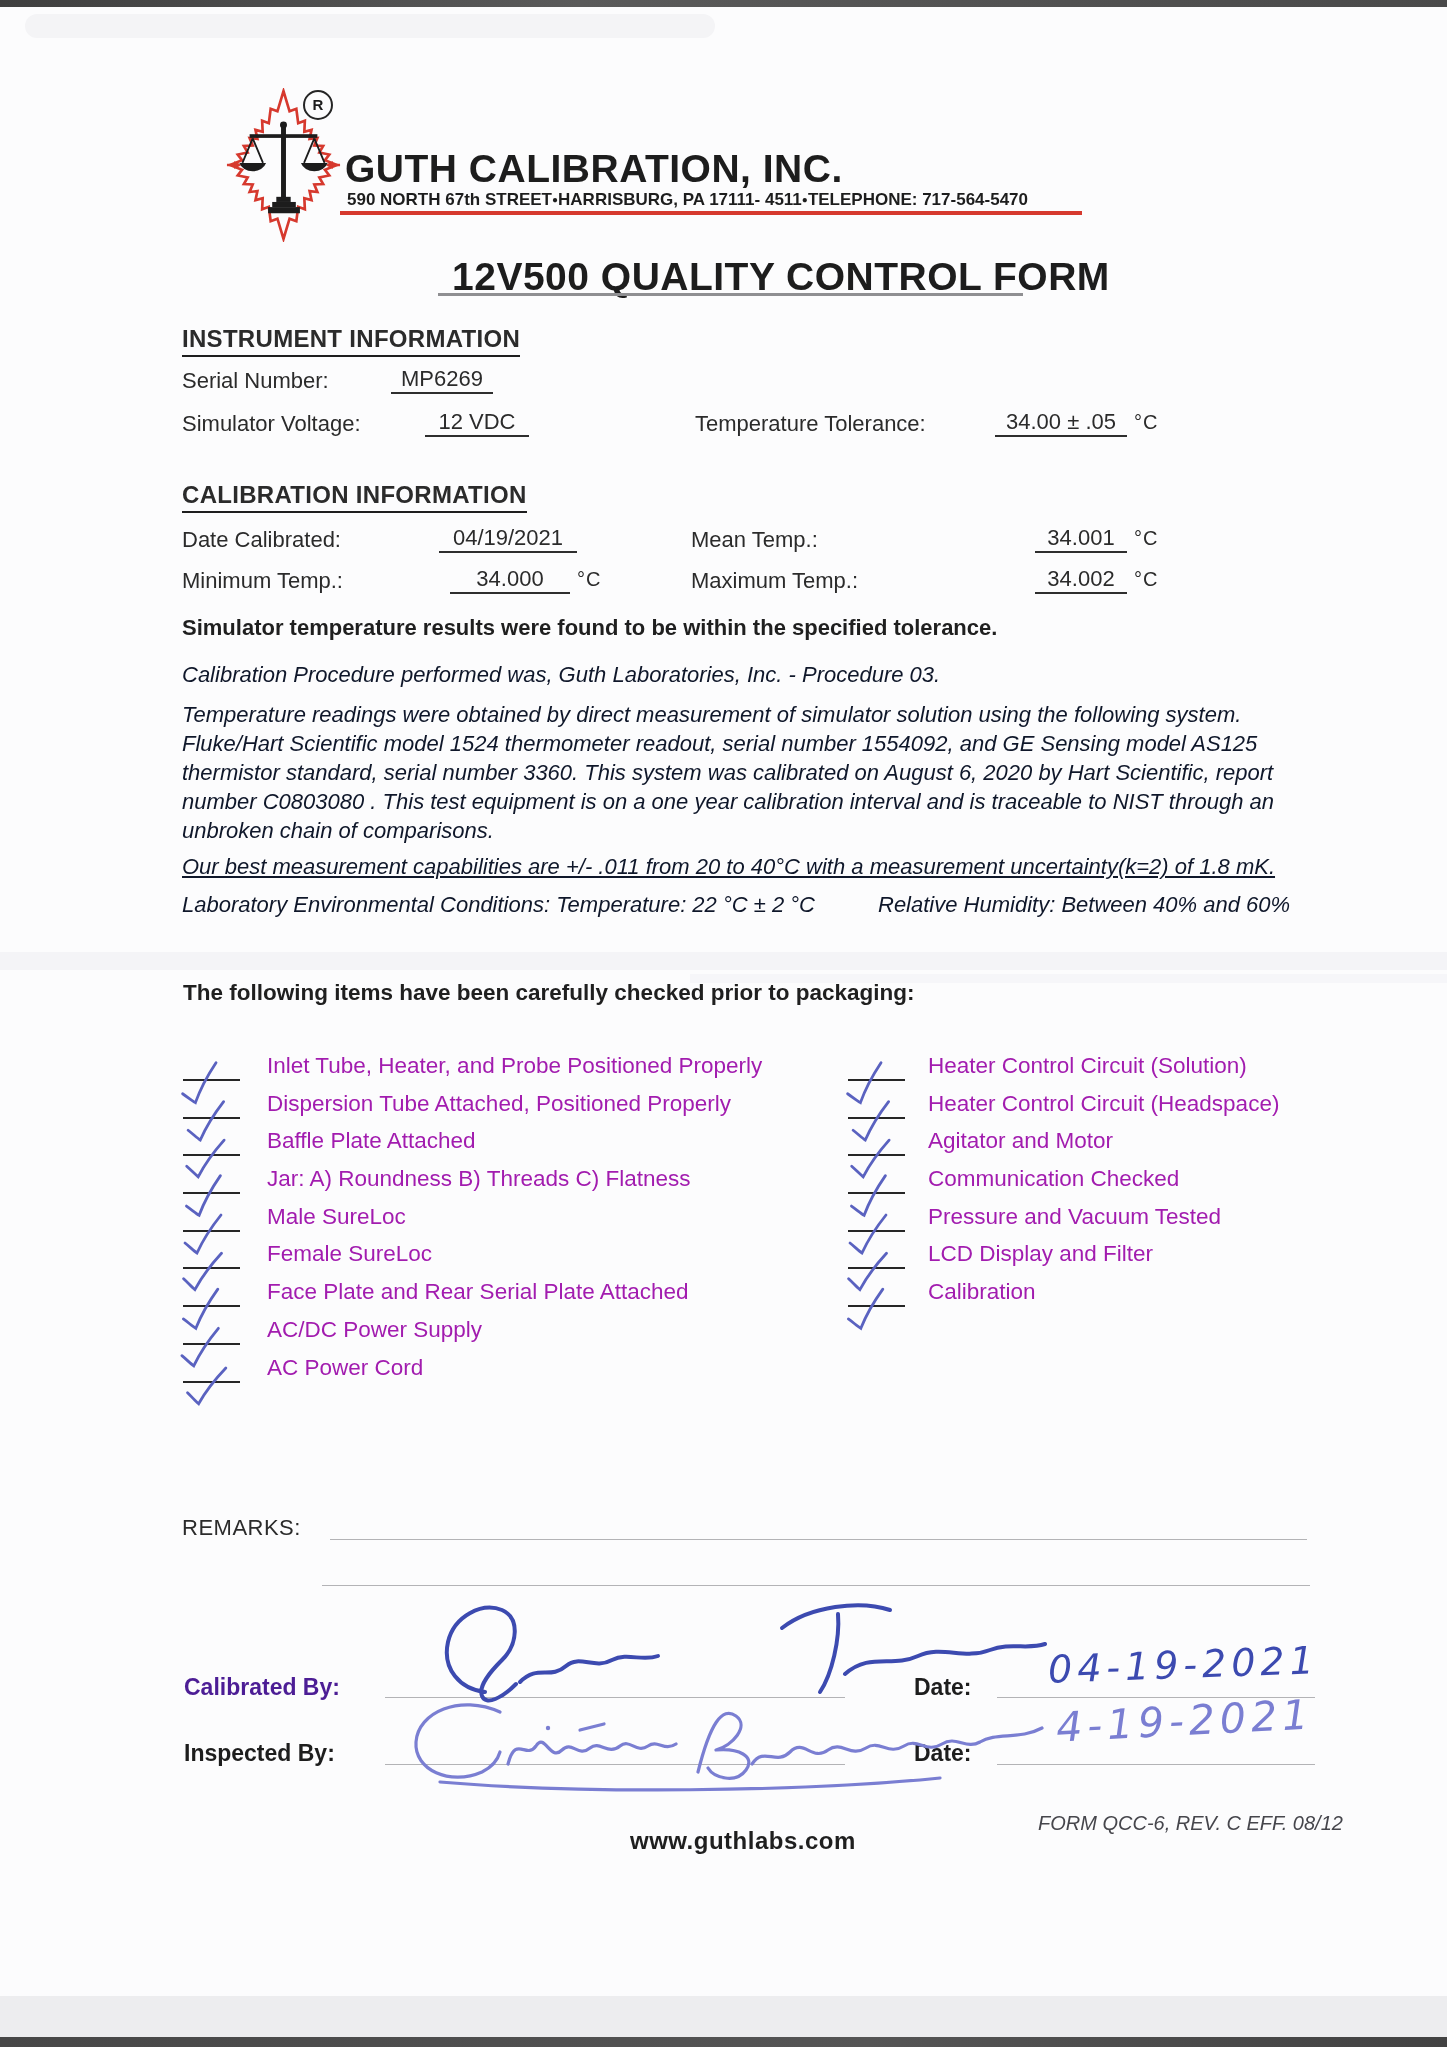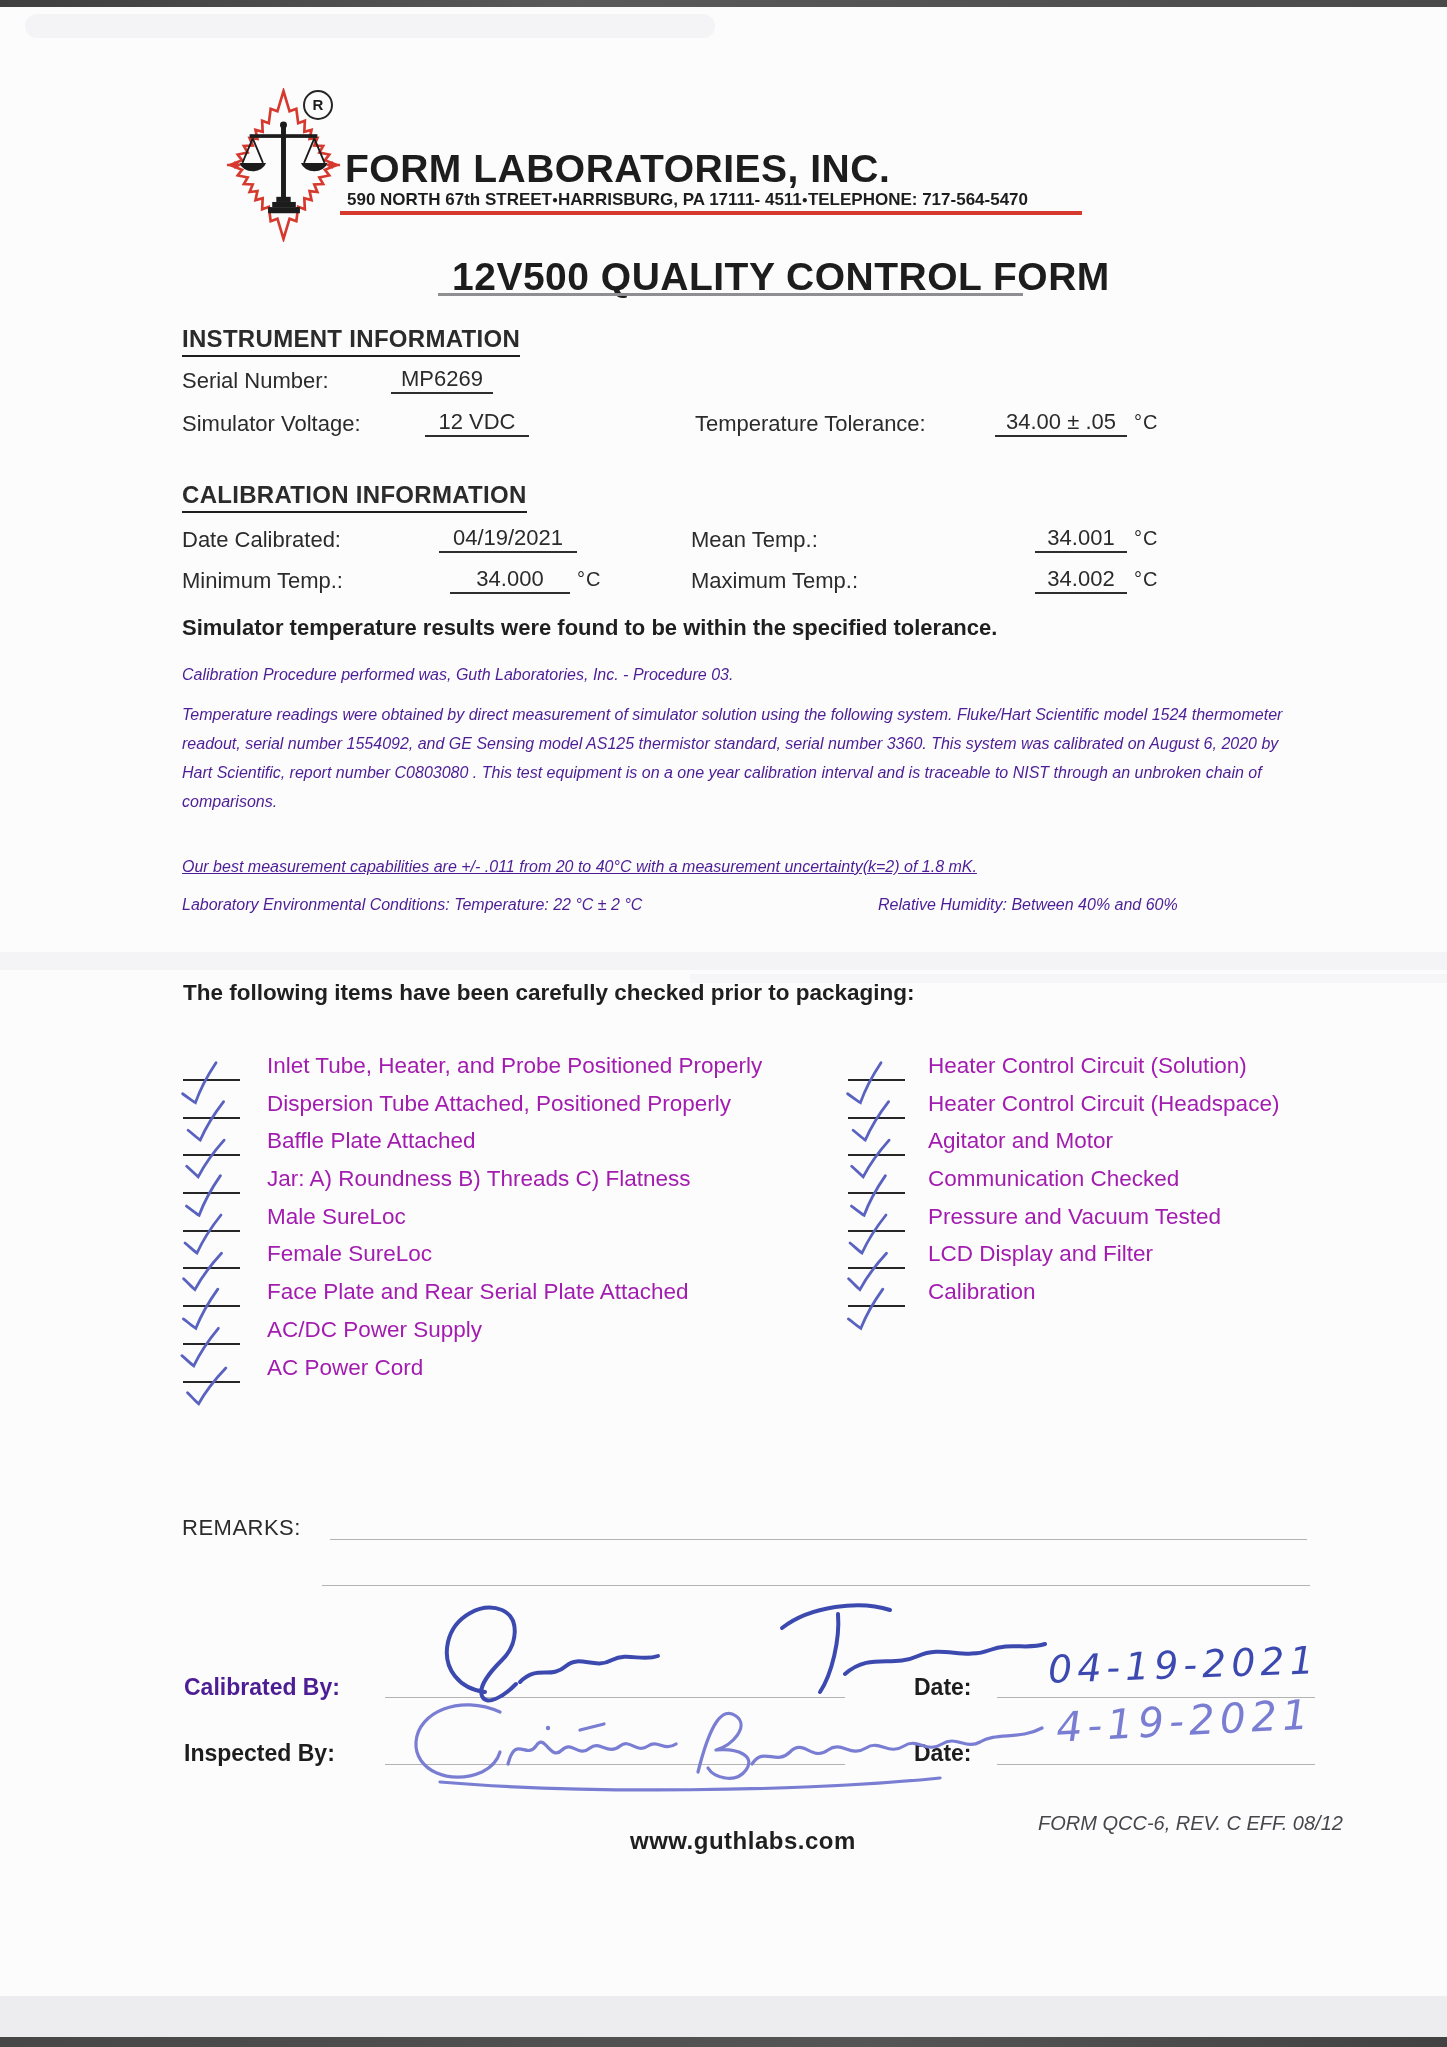--- a/index.html
+++ b/index.html
@@ -7,21 +7,21 @@
     position:relative; width:1447px; height:2047px; overflow:hidden;
     background:#fcfcfd; font-family:"Liberation Sans", sans-serif; color:#2b2b2b;
   }
   .abs{position:absolute; line-height:1.15; white-space:nowrap;}
   .lbl{font-size:22px;}
   .b{font-weight:bold;}
   .i{font-style:italic;}
   .heading-ul{font-size:24px; font-weight:bold; border-bottom:2.5px solid #1e1e1e; padding-bottom:2px; letter-spacing:0.3px;}
   .val-ul{border-bottom:2px solid #2e2e2e; text-align:center; font-size:22px; padding-bottom:1px; display:inline-block;}
   .unit{font-size:20px; margin-left:7px; letter-spacing:1px;}
-  .para{white-space:normal; font-style:italic; font-size:16px; color:#4c1d95; line-height:29px;}
+  .para{white-space:normal; font-style:italic; font-size:22px; color:#0f172a; line-height:29px;}
   .thinline{border-top:1.5px solid #b3b3b6;}
   .check-row{position:relative; height:37.7px;}
   .checkline{position:absolute; left:0; top:27px; width:57px; border-bottom:2.4px solid #262626;}
   .tick{position:absolute; left:-3px; top:-15px; width:44px; height:44px; overflow:visible;}
   .tick path{stroke:#5a62c0; stroke-width:2.8; fill:none; stroke-linecap:round;}
   .check-label{position:absolute; top:1px; font-size:22.5px; white-space:nowrap; color:#a21caf;}
   #checklist-left .check-label{left:84px;}
   #checklist-right .check-label{left:80px;}
   .sig path{fill:none; stroke-linecap:round; stroke-linejoin:round;}
   .hand{font-family:"DejaVu Sans", sans-serif; font-style:italic;}
@@ -57,21 +57,21 @@
       <path d="M72,73 A13.5,11 0 0 0 98,73 Z" stroke="none"></path>
       <rect x="48" y="106" width="14" height="5" stroke="none"></rect>
       <rect x="44" y="111" width="23" height="5" stroke="none"></rect>
       <rect x="40" y="116" width="31" height="6" stroke="none"></rect>
     </g>
   </svg>
 
   <div class="abs b" style="left:303px;top:90px;width:26px;height:26px;border:2.5px solid #252525;border-radius:50%;
               font-size:15px;text-align:center;line-height:25px;color:#1c1c1c;">R</div>
 
-  <div class="abs b" style="left:345px;top:147px;font-size:39px;color:#1d1d1d;letter-spacing:0.5px;">FORM LABORATORIES, INC.</div>
+  <div class="abs b" style="left:345px;top:147px;font-size:39px;color:#1d1d1d;letter-spacing:0.5px;">GUTH CALIBRATION, INC.</div>
 
   <div class="abs b" style="left:347px;top:190px;font-size:17px;color:#1d1d1d;display:flex;align-items:center;">
     <span>590 NORTH 67th STREET</span>
     <span style="font-size:10px;">●</span>
     <span>HARRISBURG, PA 17111- 4511</span>
     <span style="font-size:10px;">●</span>
     <span>TELEPHONE: 717-564-5470</span>
   </div>
   <div class="abs" style="left:340px;top:211px;width:742px;height:4px;background:#d6392e;"></div>
 

